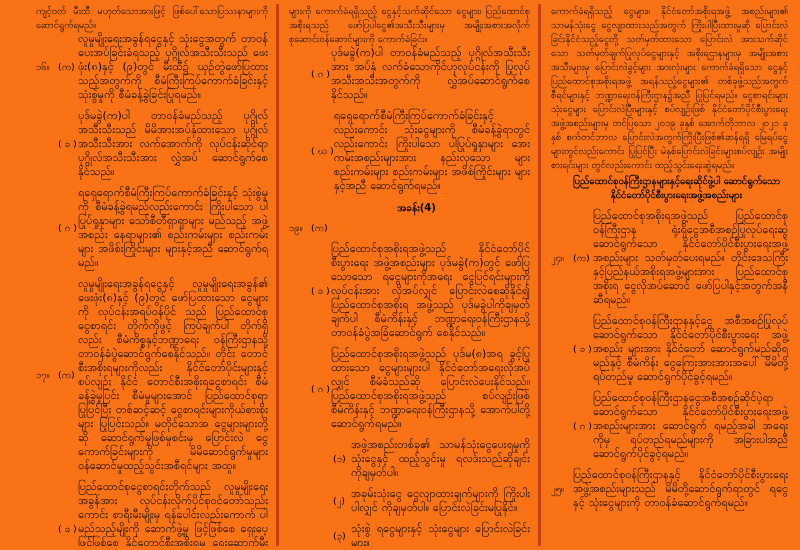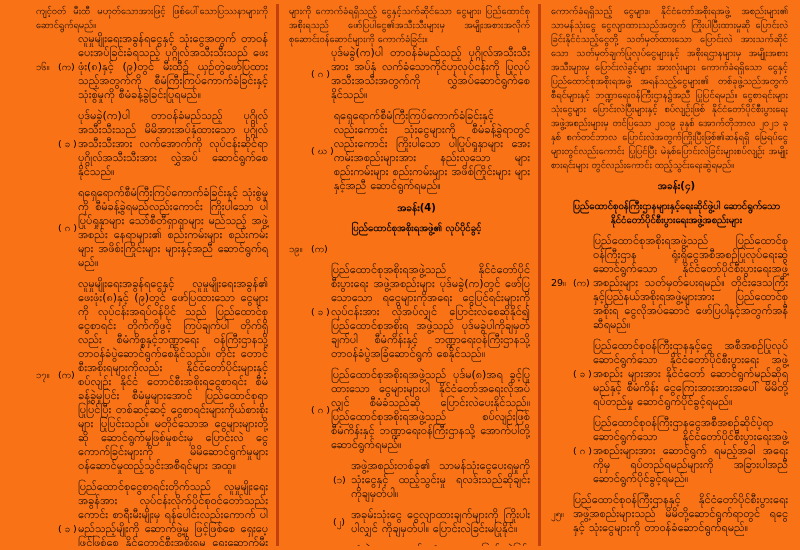--- a/index.html
+++ b/index.html
@@ -142,21 +142,20 @@
         <div class="body">ပုဒ်မခွဲ(က)ပါ တာဝန်ခံမည်သည့် ပုဂ္ဂိုလ်အသီးသီးအား အပ်နှံ လက်ခံသောကိုင်ဟုလုပ်ငန်းကို ပြုလုပ်အသီးအသီးအတွက်ကို လွှဲအပ်ဆောင်ရွက်စေနိုင်သည်။</div>
       </div>
 
       <div class="para indent-1">
         <div class="mark">( ဃ )</div>
         <div class="body">ရရှေရောက်စီမံကြီးကြပ်ကောက်ခံခြင်းနှင့်လည်းကောင်း သုံးငွေများကို စီမံခန့်ခွဲရာတွင်လည်းကောင်း ကြိုးပါသော ပါပြုပ်ရှုနှာများ အေးကမ်းအစည်းများအား နည်းလှသော များ စည်းကမ်းများ စည်းကမ်းများ အဖိစ်ကြိုင်းများ များနှင့်အညီ ဆောင်ရွက်ရမည်။</div>
       </div>
 
       <div class="heading-wrap">
         <div class="heading">အခန်း(4)</div>
-        <div class="heading sub">ပြည်ထောင်စုအစိုးရအဖွဲ့၏ လုပ်ပိုင်ခွင့်</div>
       </div>
 
       <div class="para">
         <div class="num">၁၉။</div>
         <div class="mark">(က)</div>
       </div>
 
       <div class="para indent-1">
         <div class="mark">( ခ )</div>
         <div class="body">ပြည်ထောင်စုအစိုးရအဖွဲ့သည် နိုင်ငံတော်ပိုင်စီးပွားရေး အဖွဲ့အစည်းများ ပုဒ်မခွဲ(က)တွင် ဖော်ပြသောသော ရငွေများကိုအရေး ငွေပြင်ရင်းများကို လုပ်ငန်းအား လိုအပ်လျှင် ပြောင်းလဲစေဆိုနိုင်၍ ပြည်ထောင်စုအစိုးရ အဖွဲ့သည် ပုဒ်မခွဲပါကိုချမှတ်ချက်ပါ စီမံကိန်းနှင့် ဘဏ္ဍာရေးဝန်ကြီးဌာနသို့ တာဝန်ခံပွဲအခြံဆောင်ရွက် စေနိုင်သည်။</div>
@@ -180,26 +179,25 @@
       <div class="para indent-2">
         <div class="mark deep">(၃)</div>
         <div class="body">သုံးစွဲ ရငွေများနှင့် သုံးငွေများ ပြောင်းလဲခြင်းများ။</div>
       </div>
     </div>
 
     <div class="col col-3">
       <div class="clip-top">ကောက်ခံရရှိသည့် ငွေများ။ နိုင်ငံတော်အစိုးရအဖွဲ့ အစည်းများ၏ သာမန်သုံးငွေ ငွေလျာထားသည်အတွက် ကြိုးပါပြီးထားမှုဆို ပြောင်းလဲခြင်းနိုင်ငံသည့်ငွေတို့ သတ်မှတ်ထားသော ပြောင်းလဲ အားသက်ဆိုင်သော သတ်မှတ်ချက်ပြုလုပ်ငွေများနှင့် အစိုးရဌာနများမှ အမျိုးအစားအသီးများမှ ပြောင်းလဲခွင့်များ အားလုံးများ ကောက်ခံရရှိသော ငွေနှင့် ပြည်ထောင်စုအစိုးရအဖွဲ့ အရန်သည့်ငွေများ၏ တစ်ခုဖွဲ့သည်အတွက်စီရင်များနှင့် ဘဏ္ဍာရေးဝန်ကြီးဌာန၌အညီ ပြုပြင်ရမည်။ ငွေစာရင်းများ သုံးငွေများ ပြောင်းလဲပြီးများနှင့် စပ်လျဉ်းဖြစ် နိုင်ငံတော်ပိုင်စီးပွားရေးအဖွဲ့အစည်းများမှ တင်ပြသော ၂၀၁၉ ခုနှစ် အောက်တိုဘာလ ၂၀၂၁ ခုနှစ် စက်တင်ဘာလ ပြောင်းလဲအတွက်ကြိုးပြီးဖြစ်၏ဆန်ရရှိ မြေရပ်ငွေများတွင်လည်းကောင်း ပြုပြင်ပြီး မဲနှစ်ပြောင်းလဲခြင်းများစပ်လျဉ်း အမျိုးစားရင်းများ တွင်လည်းကောင်း ထည့်သွင်းရေးဆွဲရမည်။</div>
 
       <div class="heading-wrap">
-        <div class="heading">အခန်း(၄)</div>
         <div class="heading sub">ပြည်ထောင်စုဝန်ကြီးဌာနများနှင့်ရေးဆိုင်ဖွဲ့ပါ ဆောင်ရွက်သော နိုင်ငံတော်ပိုင်စီးပွားရေးအဖွဲ့အစည်းများ</div>
       </div>
 
       <div class="para">
-        <div class="num">29။</div>
+        <div class="num">၂၄။</div>
         <div class="mark">(က)</div>
         <div class="body">ပြည်ထောင်စုအစိုးရအဖွဲ့သည် ပြည်ထောင်စုဝန်ကြီးဌာန ရုံးရှိငွေအစီအစဉ်ပြုလုပ်ရေးဆွဲ ဆောင်ရွက်သော နိုင်ငံတော်ပိုင်စီးပွားရေးအဖွဲ့အစည်းများ သတ်မှတ်ပေးရမည်။ တိုင်းဒေသကြီးနှင့်ပြည်နယ်အစိုးရအဖွဲ့များအား ပြည်ထောင်စုအစိုးရ ငွေလိုအပ်ဆောင် ဖော်ပြပါနှင့်အတွက်အနီဆီရမည်။</div>
       </div>
 
       <div class="para indent-1">
         <div class="mark">( ခ )</div>
         <div class="body">ပြည်ထောင်စုဝန်ကြီးဌာနနှင့်ငွေ အစီအစဉ်ပြုလုပ် ဆောင်ရွက်သော နိုင်ငံတော်ပိုင်စီးပွားရေး အဖွဲ့အစည်း များအား နိုင်ငံတော် ဆောင်ရွက်မည်ဆိုရမည်နှင့် စီမံကိန်း ငွေကြေးအားအားအပေါ် မိမိတို့ရပ်တည်မှု ဆောင်ရွက်ပိုင်ခွင့်ရမည်။</div>
       </div>
 
       <div class="para indent-1">

